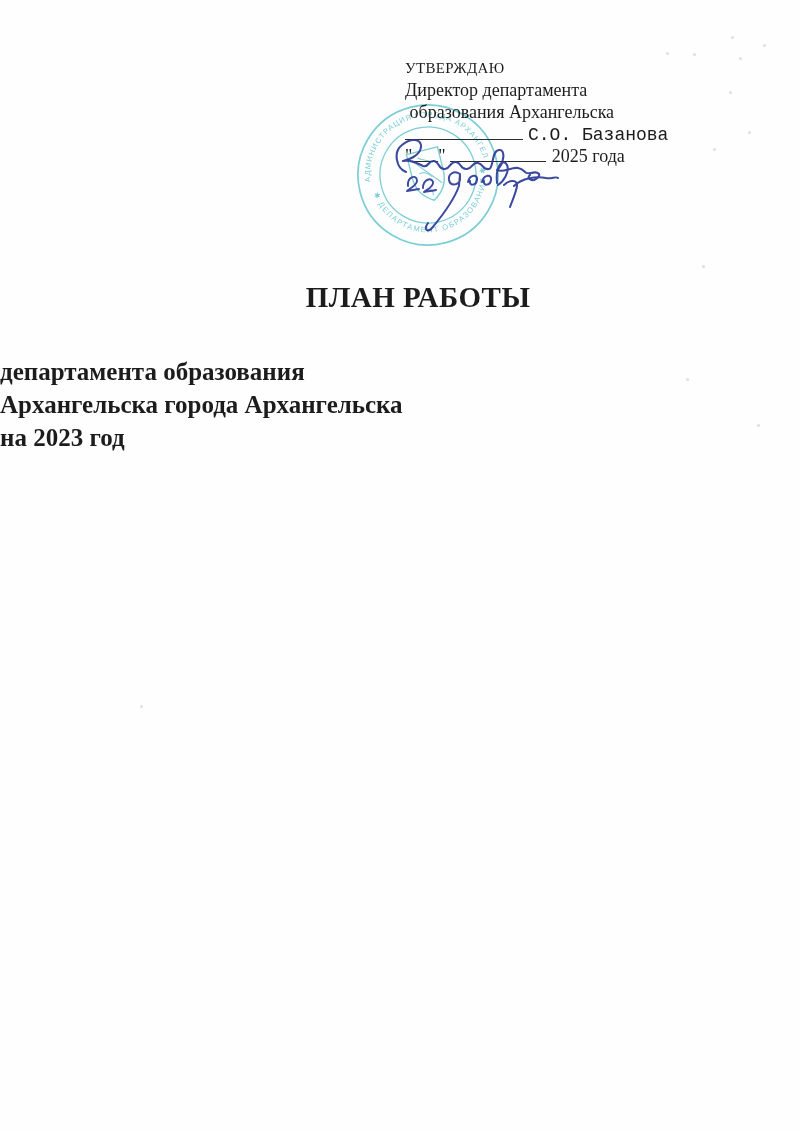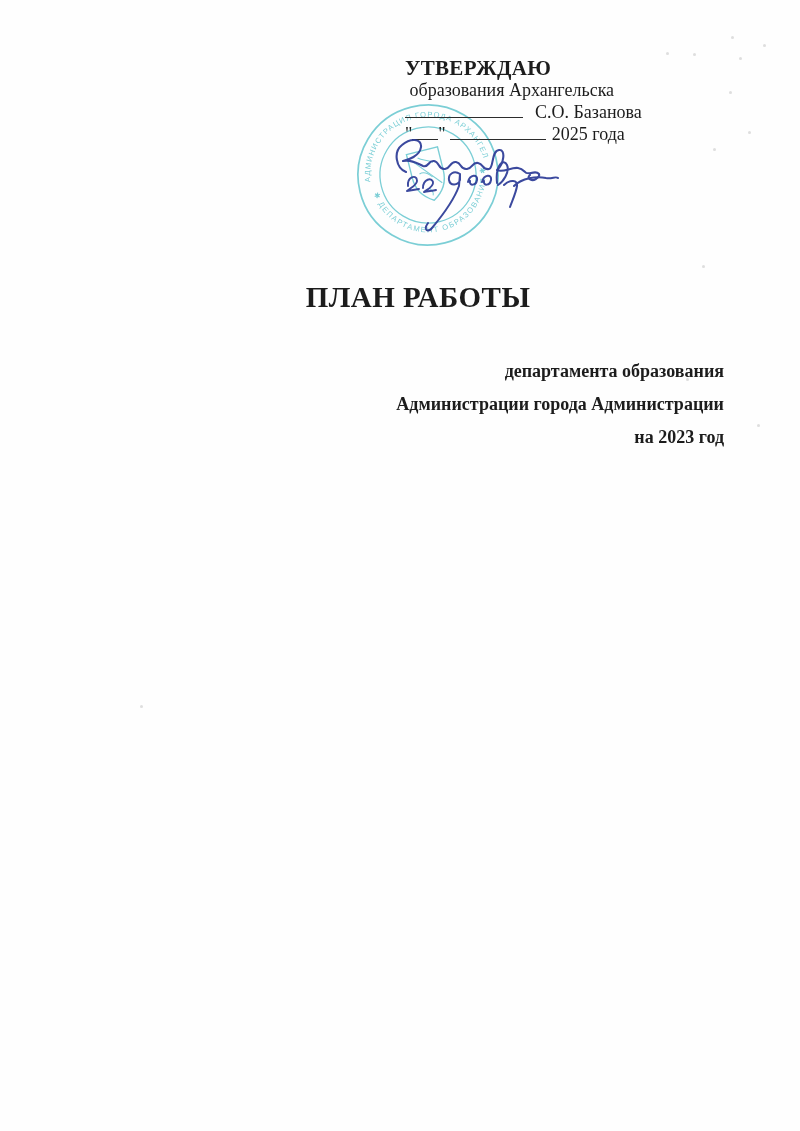--- a/index.html
+++ b/index.html
@@ -10,30 +10,30 @@
     background:#fefefe;
     font-family:"Liberation Serif","DejaVu Serif",serif;
     color:#1c1c1c;
     overflow:hidden;
   }
   
   .approval{
     position:absolute;left:405px;top:58px;width:300px;
     font-size:18px;line-height:22px;z-index:2;
   }
-  .approval .heading{font-weight:bold;font-size:21px;line-height:21px;letter-spacing:.3px;}
+  .approval .heading{font-weight:normal;font-size:15px;line-height:21px;letter-spacing:.3px;}
   .approval .line{white-space:pre;}
   .sig-row,.date-row{height:22px;white-space:nowrap;}
   .blank{
     display:inline-block;
     border-bottom:1.6px solid #2c2c2c;
     height:15px;
   }
   .sig-row .blank{width:118px;}
-  .sig-row .name{margin-left:12px;}
+  .sig-row .name{margin-left:5px;font-family:Liberation Mono, monospace;}
   .date-row .day-blank{width:26px;}
   .date-row .month-blank{width:96px;margin-left:4px;}
   .date-row .year{margin-left:6px;}
   .quote{letter-spacing:0;}
   
   .stamp{
     position:absolute;left:352px;top:100px;width:152px;height:152px;
     z-index:1;opacity:.82;
   }
   
@@ -43,22 +43,22 @@
   }
   
   .main-title{
     position:absolute;left:0;top:281px;width:800px;
     margin:0;text-align:center;
     font-size:29px;font-weight:bold;letter-spacing:.5px;
     transform:translateX(18px);
   }
   .subtitle{
     position:absolute;left:0;top:355px;width:724px;
-    text-align:right;
-    font-size:18px;font-weight:bold;line-height:33px;
+    text-align:left;
+    font-size:25px;font-weight:bold;line-height:33px;
   }
   
   .speck{
     position:absolute;width:3px;height:3px;border-radius:50%;
     background:#b9b9b9;opacity:.45;z-index:0;
   }
 </style>
 </head>
 <body>
 
@@ -101,20 +101,21 @@
         <textPath href="#arcTop" startOffset="4%">АДМИНИСТРАЦИЯ ГОРОДА АРХАНГЕЛЬСКА</textPath>
       </text>
       <text font-size="7.6" letter-spacing="1.4" text-anchor="middle">
         <textPath href="#arcBottom" startOffset="50%">✱ ДЕПАРТАМЕНТ ОБРАЗОВАНИЯ ✱</textPath>
       </text>
     </g>
   </svg>
 
   <div class="approval">
     <div class="heading">УТВЕРЖДАЮ</div>
+    <div class="line">Директор департамента</div>
     <div class="line"> образования Архангельска</div>
     <div class="sig-row">
       <span class="blank"></span><span class="name">С.О. Базанова</span>
     </div>
     <div class="date-row">
       <span class="quote">"</span><span class="blank day-blank"></span><span class="quote">"</span><span class="blank month-blank"></span><span class="year">2025 года</span>
     </div>
   </div>
 
   <svg class="ink" viewBox="0 0 200 120" aria-label="Базанова">
@@ -139,17 +140,17 @@
         M107,53 C105,34 114,28 117,35 C120,42 113,52 108,55
         M114,55 C120,49 128,50 127,56 C126,63 122,71 120,77
         M124,56 C132,48 146,46 156,48 C162,49 166,46 168,48"></path>
     </g>
   </svg>
 
   <h1 class="main-title">ПЛАН РАБОТЫ</h1>
 
   <div class="subtitle">
     <div>департамента образования</div>
-    <div>Администрации города Администрации</div>
+    <div>Архангельска города Архангельска</div>
     <div>на 2023 год</div>
   </div>
 
 </div>
 
 </body></html>

